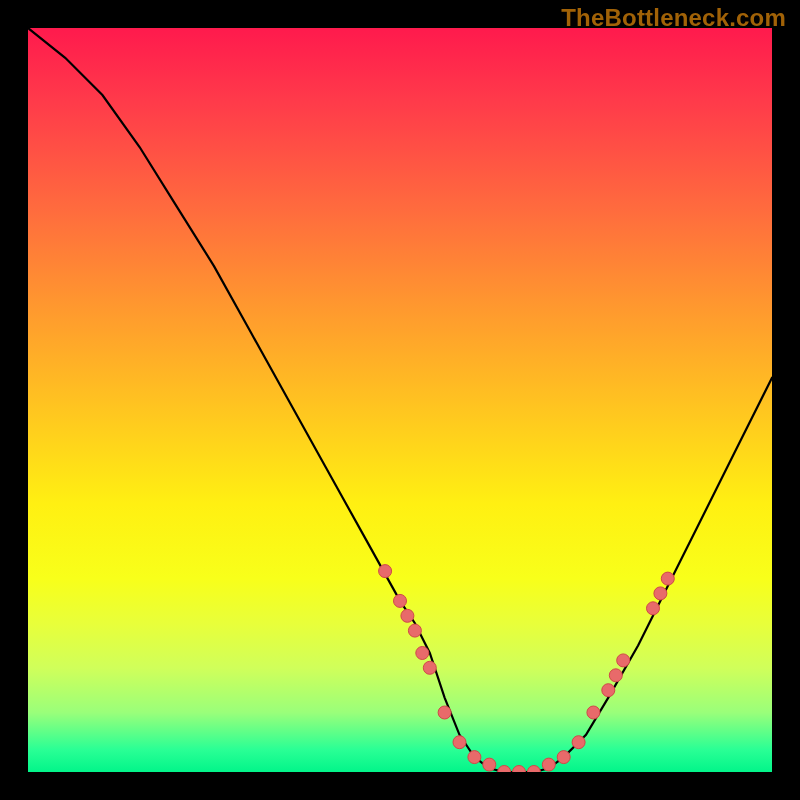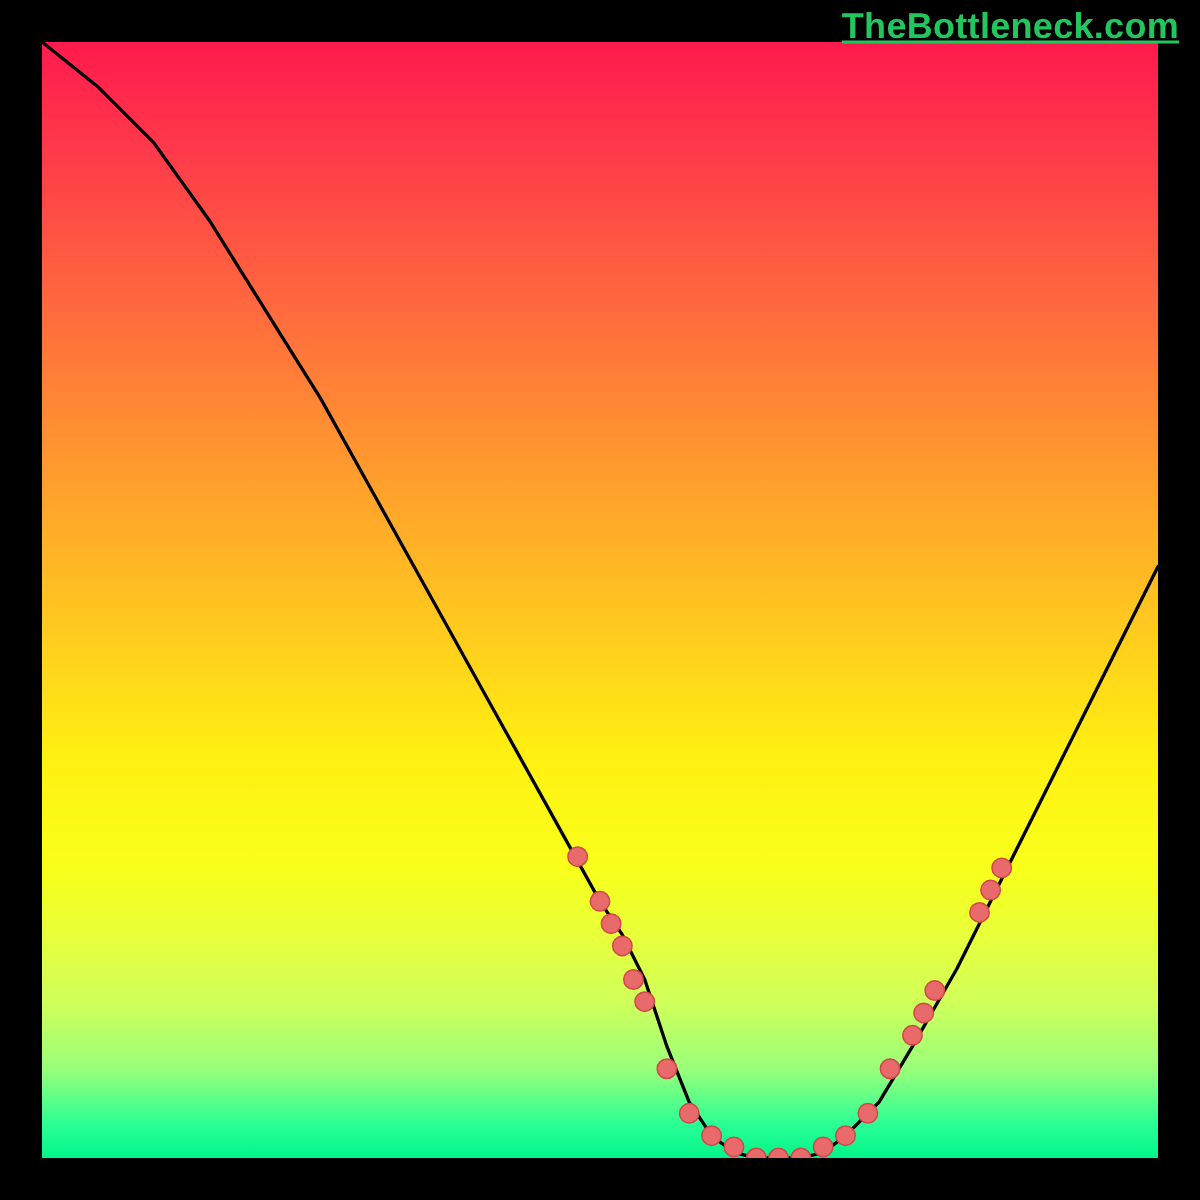--- a/index.html
+++ b/index.html
@@ -7,27 +7,26 @@
   .container {
     position: relative;
     width: 800px;
     height: 800px;
     background: #000;
   }
   .watermark {
     position: absolute;
     top: 4px;
     right: 14px;
-    color: #22c55e;
+    color: #a16207;
     font-family: Arial, Helvetica, sans-serif;
     font-size: 24px;
     font-weight: bold;
     letter-spacing: 0.2px;
     z-index: 10;
-    text-decoration: underline;
   }
   .plot {
     position: absolute;
     left: 28px;
     top: 28px;
     width: 744px;
     height: 744px;
     overflow: hidden;
   }
   .gradient-bg {

